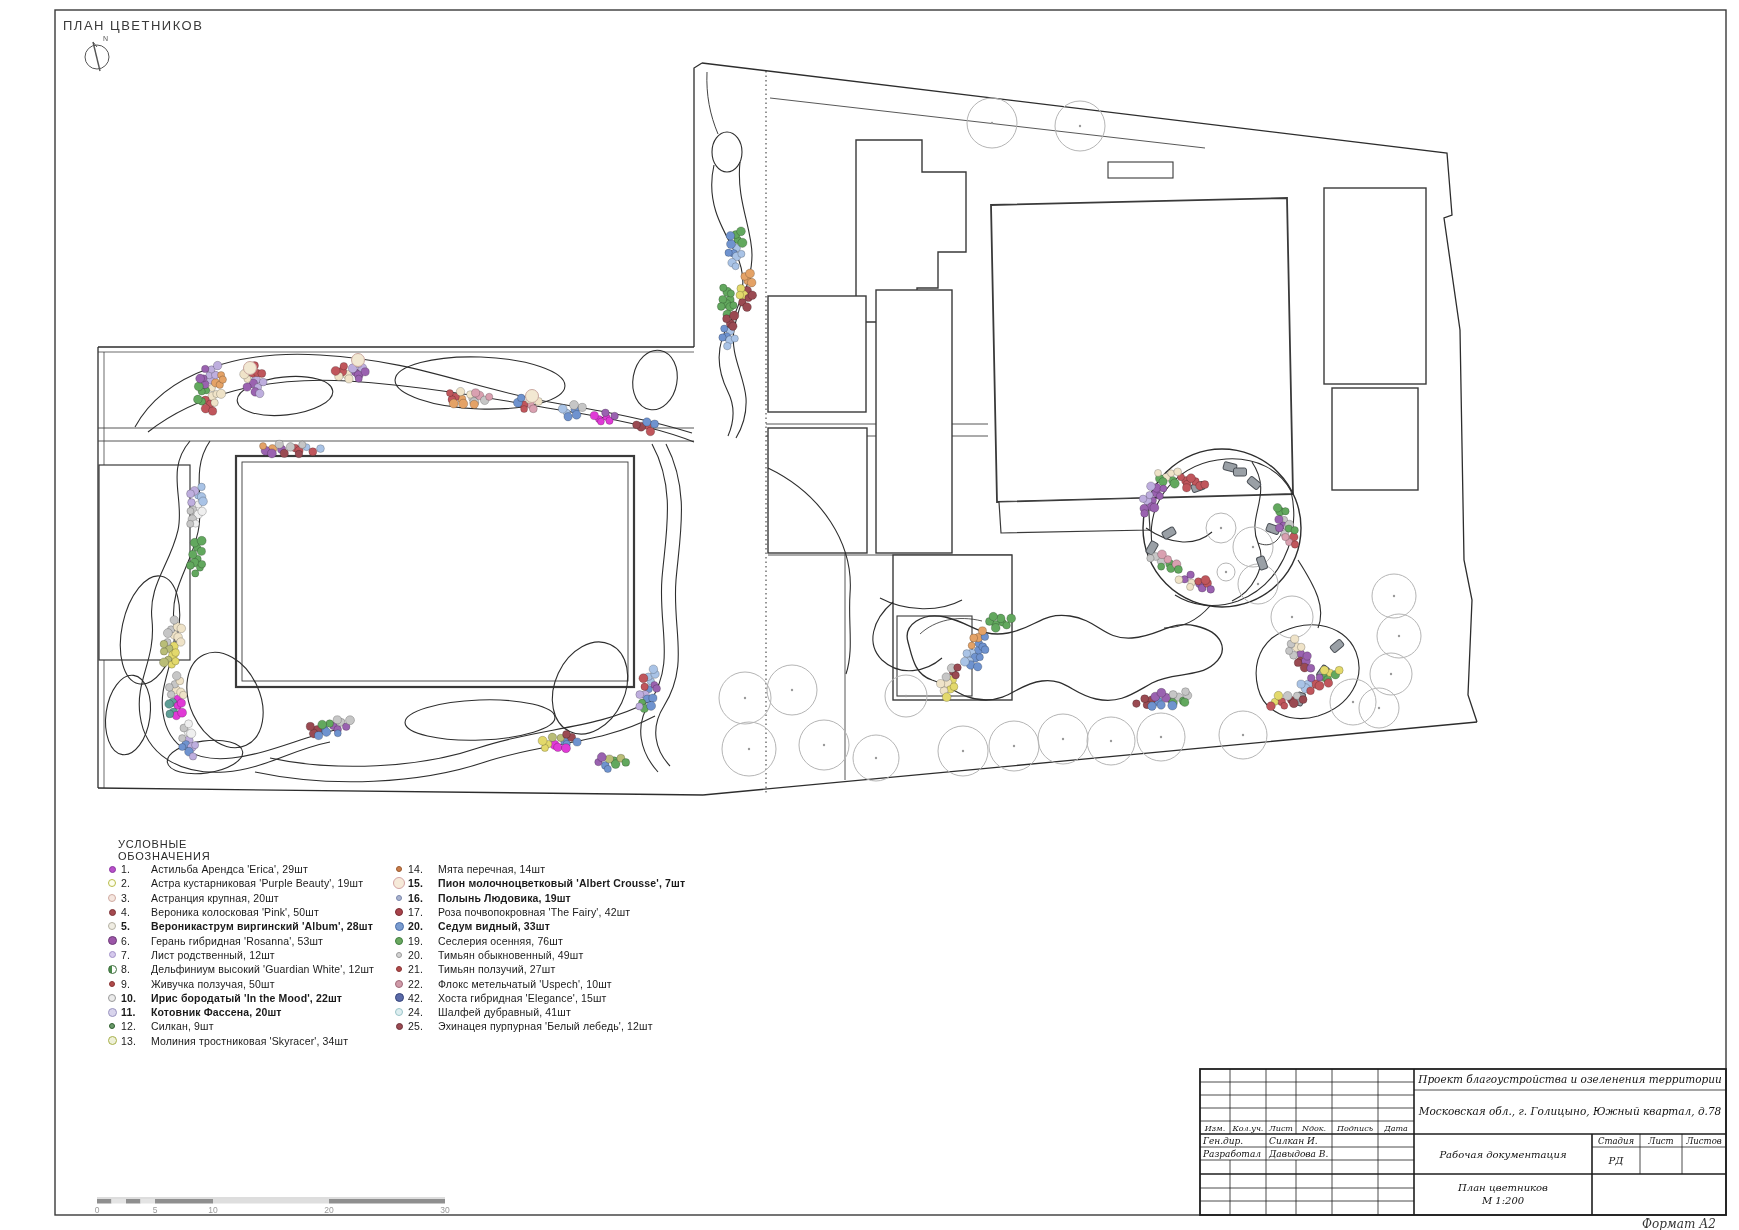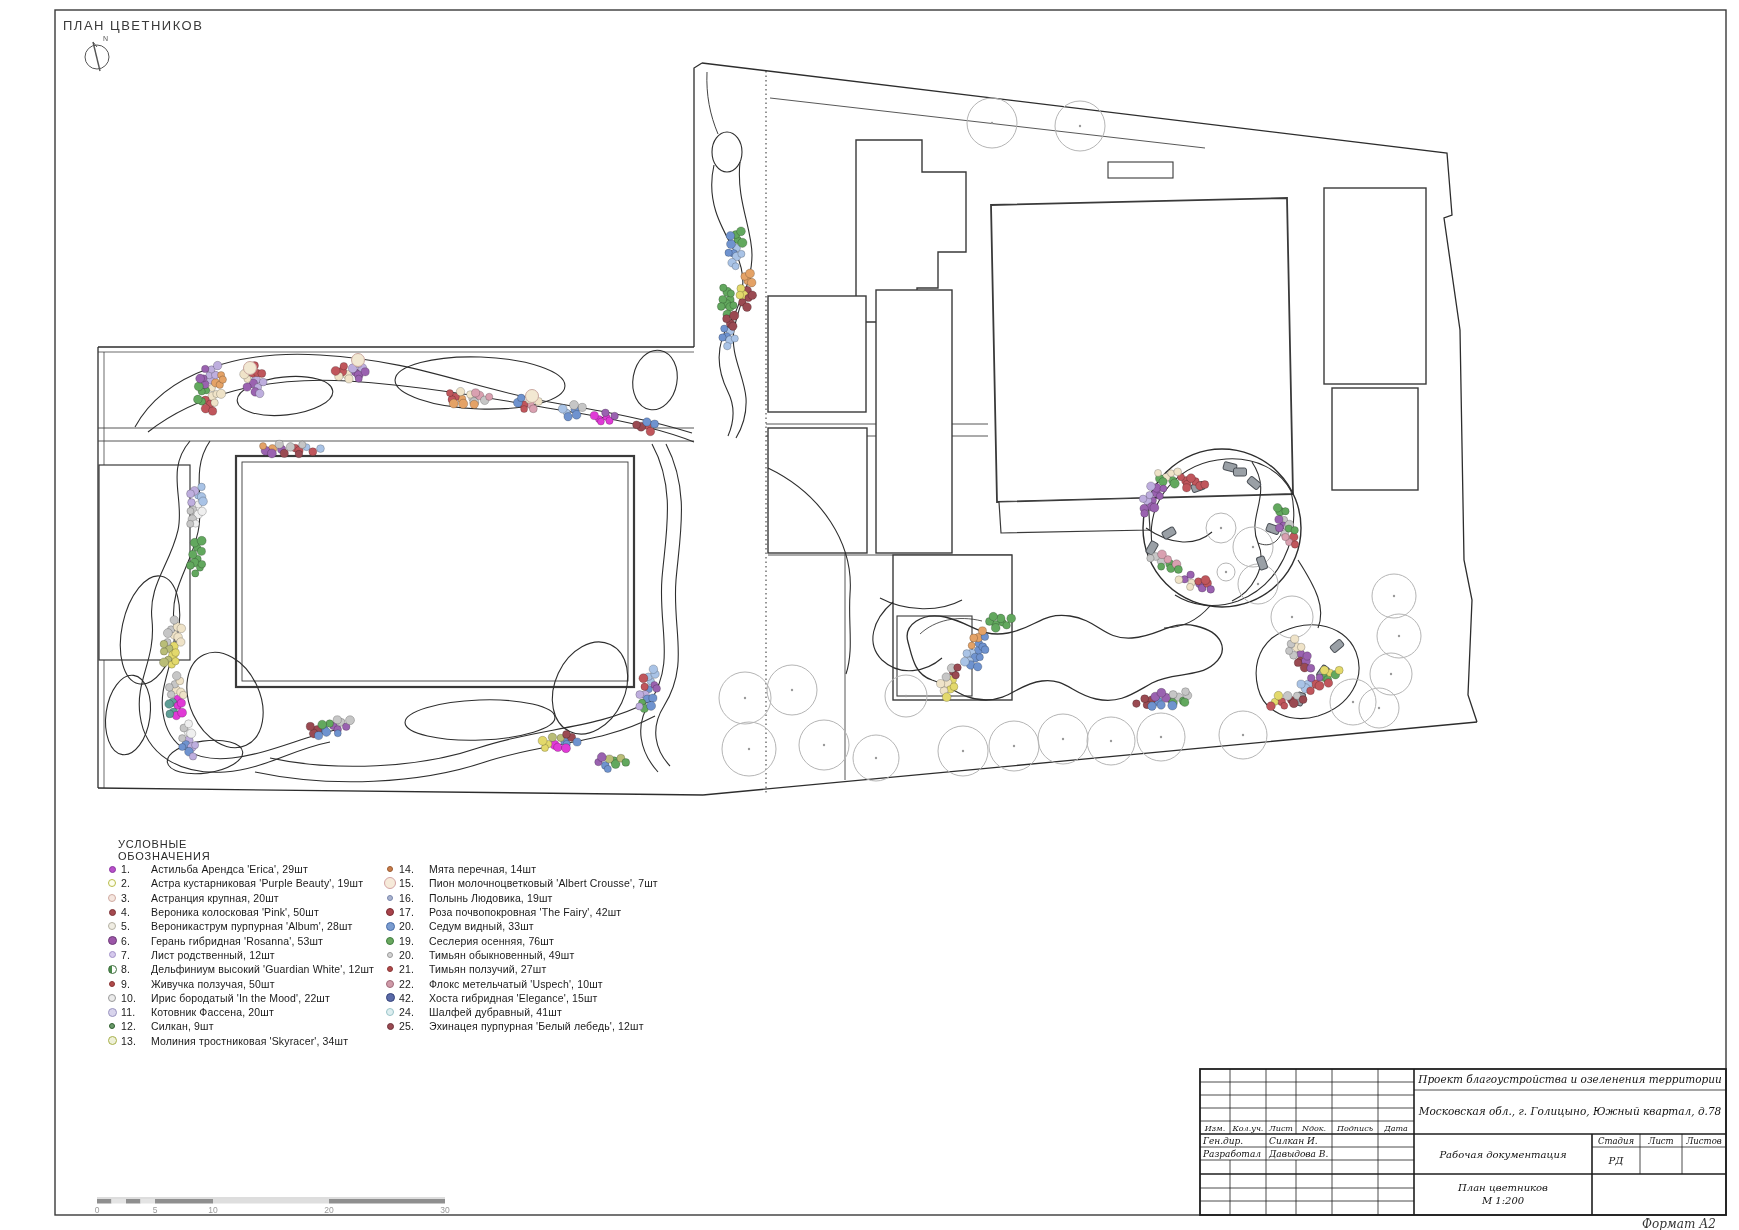--- a/index.html
+++ b/index.html
@@ -7,21 +7,21 @@
   .abs{position:absolute;}
   #sheet{position:relative;width:1739px;height:1230px;background:#fff;}
   #plan-svg{position:absolute;left:0;top:0;}
   #sheet-title{left:63px;top:18px;font-size:13px;letter-spacing:1.5px;color:#3a3a3a;}
   #legend{left:103px;top:838px;}
   #legend-title{position:absolute;left:15px;top:0;font-size:11px;letter-spacing:.8px;color:#2a2a2a;}
   .leg-col{position:absolute;top:24px;}
   .leg-row{display:flex;align-items:center;height:14.3px;font-size:10.5px;white-space:nowrap;letter-spacing:.15px;}
   .leg-mark{width:18px;display:flex;justify-content:center;align-items:center;flex:0 0 18px;}
   .leg-num{width:30px;flex:0 0 30px;}
-  .leg-bold{font-weight:normal;align-items:center;}
+  .leg-bold{font-weight:bold;align-items:center;}
   .dot{display:inline-block;border-radius:50%;box-sizing:border-box;}
   #format-label{left:1642px;top:1217px;font-size:12px;font-style:italic;font-family:"DejaVu Serif",serif;color:#333;}
   text{font-family:"Liberation Sans",sans-serif;}
   .tb-text{font-family:"DejaVu Serif",serif;font-style:italic;fill:#111;}
   .scale-label{font-size:8.5px;fill:#9a9a9a;}
 </style>
 </head>
 <body>
 
 <div id="sheet">
@@ -736,21 +736,21 @@
             <span class="dot" style="width: 7px; height: 7px; border: 1.5px solid rgb(125, 51, 56); background: rgb(165, 73, 79);"></span>
           </span>
           <span class="leg-num">4.</span>
           <span>Вероника колосковая 'Pink', 50шт</span>
         </div>
         <div class="leg-row leg-bold">
           <span class="leg-mark">
             <span class="dot" style="width: 8px; height: 8px; border: 1.5px solid rgb(181, 177, 164); background: rgb(240, 237, 227);"></span>
           </span>
           <span class="leg-num">5.</span>
-          <span>Вероникаструм пурпурная 'Album', 28шт</span>
+          <span>Вероникаструм виргинский 'Album', 28шт</span>
         </div>
         <div class="leg-row">
           <span class="leg-mark">
             <span class="dot" style="width: 9px; height: 9px; border: 1.5px solid rgb(110, 58, 120); background: rgb(156, 86, 168);"></span>
           </span>
           <span class="leg-num">6.</span>
           <span>Герань гибридная 'Rosanna', 53шт</span>
         </div>
         <div class="leg-row">
           <span class="leg-mark">
@@ -795,21 +795,21 @@
           <span>Силкан, 9шт</span>
         </div>
         <div class="leg-row">
           <span class="leg-mark">
             <span class="dot" style="width: 9px; height: 9px; border: 1.5px solid rgb(167, 176, 74); background: rgb(238, 240, 216);"></span>
           </span>
           <span class="leg-num">13.</span>
           <span>Молиния тростниковая 'Skyracer', 34шт</span>
         </div>
       </div>
-    <div class="leg-col" id="leg-col-2" style="left:278px;">
+    <div class="leg-col" id="leg-col-2" style="left:287px;">
         <div class="leg-row">
           <span class="leg-mark">
             <span class="dot" style="width: 6px; height: 6px; border: 1.5px solid rgb(154, 90, 48); background: rgb(201, 124, 74);"></span>
           </span>
           <span class="leg-num">14.</span>
           <span>Мята перечная, 14шт</span>
         </div>
         <div class="leg-row leg-bold">
           <span class="leg-mark">
             <span class="dot" style="width: 12px; height: 12px; border: 1.5px solid rgb(212, 164, 164); background: rgb(246, 234, 217);"></span>

